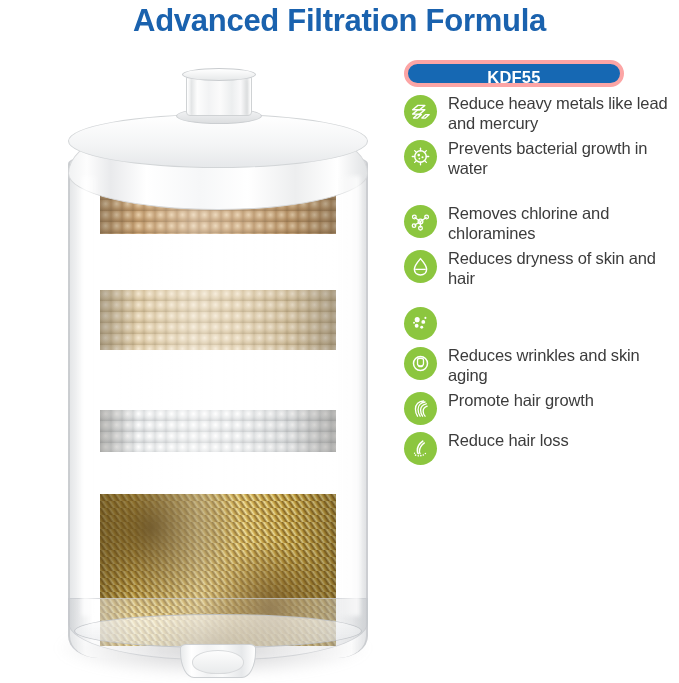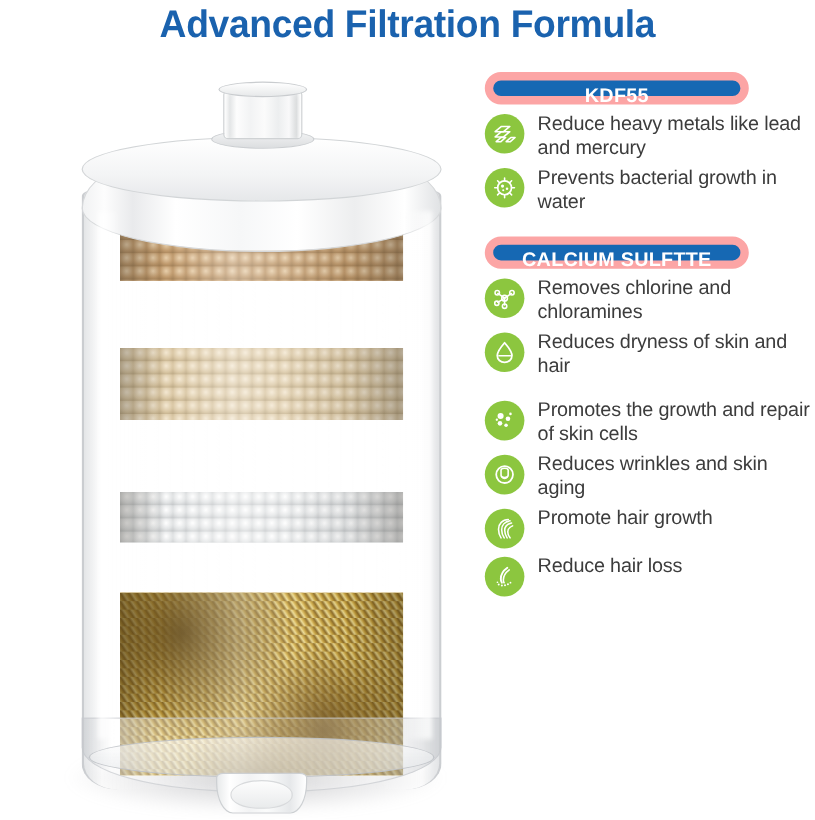--- a/index.html
+++ b/index.html
@@ -284,21 +284,21 @@
     width: 275px;
   }
   .group { margin-bottom: 2px; }
   .badge {
     display: block;
     width: 220px;
     height: 27px;
     line-height: 27px;
     border-radius: 14px;
     background: #1668b3;
-    border: 7px solid #fca5a5;
+    border: 4px solid #fca5a5;
     box-sizing: border-box;
     color: #ffffff;
     font-family: "Liberation Sans", sans-serif;
     font-weight: bold;
     font-size: 16.5px;
     letter-spacing: 0.2px;
     text-align: center;
     white-space: nowrap;
   }
   .rows { margin-top: 7px; }
@@ -405,21 +405,20 @@
           </svg>
         </span>
         <span class="row-text">Prevents bacterial growth in water</span>
       </div>
     </div>
   </div>
 
   <div class="gap-lg"></div>
 
   <div class="group">
-    <div class="badge">CALCIUM SULFTTE</div>
     <div class="rows">
 
       <div class="row">
         <span class="icon-circle">
           <svg width="21" height="21" viewBox="0 0 24 24">
             <g stroke="#ffffff" stroke-width="1.5" fill="none" stroke-linecap="round">
               <path d="M12 12 L5.5 7.5"></path>
                 <path d="M12 12 L18.5 7.5"></path>
               <path d="M12 12 L12 18.5"></path>
                 <path d="M12 12 L5.5 16"></path>
@@ -455,21 +454,20 @@
         <span class="icon-circle">
           <svg width="21" height="21" viewBox="0 0 24 24">
             <circle cx="8.2" cy="7.6" r="2.9" fill="#ffffff"></circle>
             <circle cx="15.2" cy="10.2" r="2.2" fill="#ffffff"></circle>
             <circle cx="7.6" cy="14.6" r="2.2" fill="#ffffff"></circle>
             <circle cx="13.4" cy="16.4" r="1.7" fill="#ffffff"></circle>
             <circle cx="17.6" cy="5.6" r="1.2" fill="#ffffff"></circle>
             <circle cx="4.6" cy="11.2" r="1.1" fill="#ffffff"></circle>
           </svg>
         </span>
-        <span class="row-text">Promotes the growth and repair of skin cells</span>
       </div>
 
       <div class="row">
         <span class="icon-circle">
           <svg width="21" height="21" viewBox="0 0 24 24">
             <circle cx="12" cy="12" r="8" fill="none" stroke="#ffffff" stroke-width="1.7"></circle>
             <path d="M8.6 7.8 C8.6 5.4 15.4 5.4 15.4 7.8 L15.4 12.6 C15.4 15.4 8.6 15.4 8.6 12.6 Z" fill="none" stroke="#ffffff" stroke-width="1.5"></path>
             <path d="M9.6 14.6 C10.6 16 13.4 16 14.4 14.6" fill="none" stroke="#ffffff" stroke-width="1.5" stroke-linecap="round"></path>
           </svg>
         </span>

